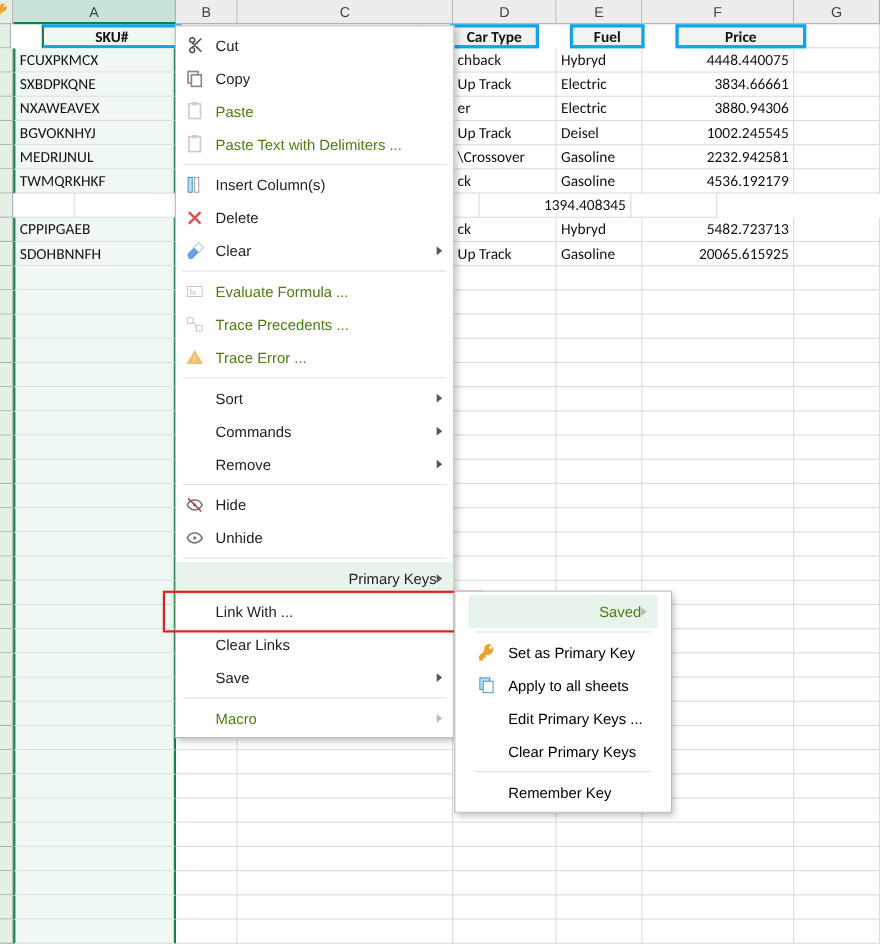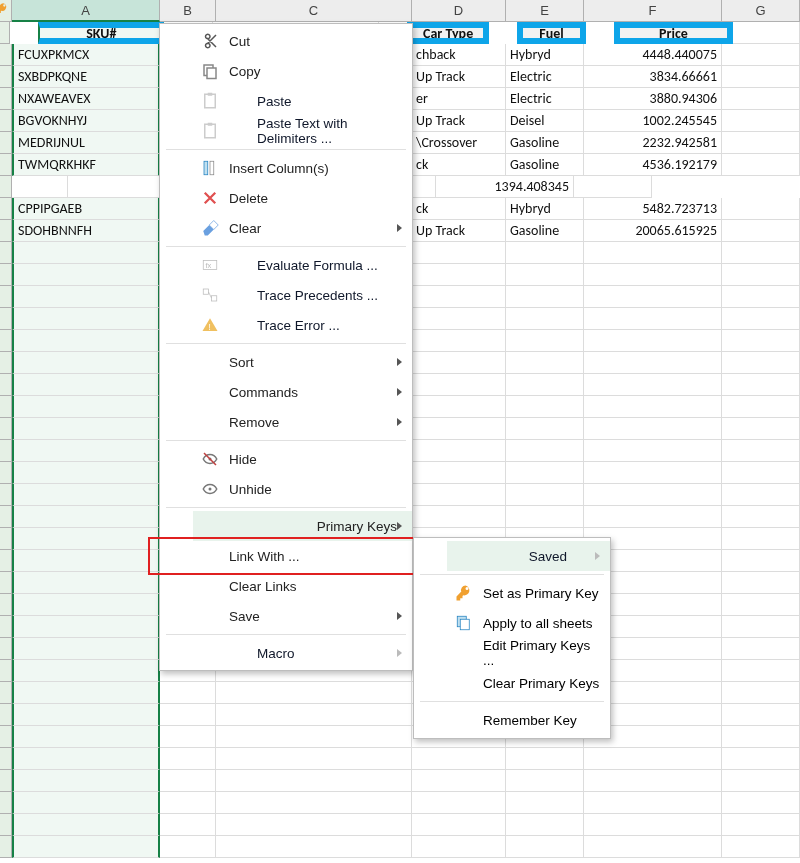--- a/index.html
+++ b/index.html
@@ -80,21 +80,21 @@
     align-items: center;
     font-size: 14px;
     color: #111;
     overflow: hidden;
     white-space: nowrap;
   }
   .cell.hdr {
     font-weight: bold;
     justify-content: center;
     background: #f2f2f2;
-    border: 6px solid #0ea5e9;
+    border: 3px solid #0ea5e9;
     margin-left: 28px;
   }
   .cell.selcol {
     background: #f0f8f3;
     border-left: 2px solid #168146;
     border-right: 2px solid #168146;
   }
   .cell.num { justify-content: flex-end; }
 
   
@@ -110,34 +110,33 @@
     font-size: 13.5px;
     color: #222;
     padding: 2px 0;
   }
   .mi {
     display: flex;
     align-items: center;
     height: 30px;
     padding: 0 10px 0 6px;
     position: relative;
-    margin-left: 33px;
   }
   .mi:hover, .mi.hover {
     background: #e8f3ec;
     text-align: right;
   }
   .mi .ico {
     width: 22px;
     display: flex;
     justify-content: center;
     margin-right: 8px;
   }
   .mi .lbl { flex: 1; }
-  .mi.disabled { color: #0f172a; gap: 28px; }
+  .mi.disabled { color: #4d7c0f; }
   .mi .arrow {
     width: 0; height: 0;
     border-top: 4px solid transparent;
     border-bottom: 4px solid transparent;
     border-left: 5px solid #555;
   }
   .mi.disabled .arrow { border-left-color: #bbb; }
   .sep {
     height: 1px;
     background: #e0e0e0;
@@ -157,21 +156,21 @@
   .submenu {
     position: absolute;
     top: 537px;
     left: 413px;
     width: 198px;
     background: #fff;
     border: 1px solid #bdbdbd;
     box-shadow: 2px 3px 6px rgba(0,0,0,0.25);
     font-family: 'Segoe UI', sans-serif;
     font-size: 13.5px;
-    padding: 3px 0;
+    padding: 3px 12px;
   }
   .svg-icon { width: 18px; height: 18px; }
 </style>
 </head>
 <body>
 
 <div class="sheet">
   <div class="col-headers">
     <div class="corner">
       <svg class="key-icon" viewBox="0 0 24 24">

